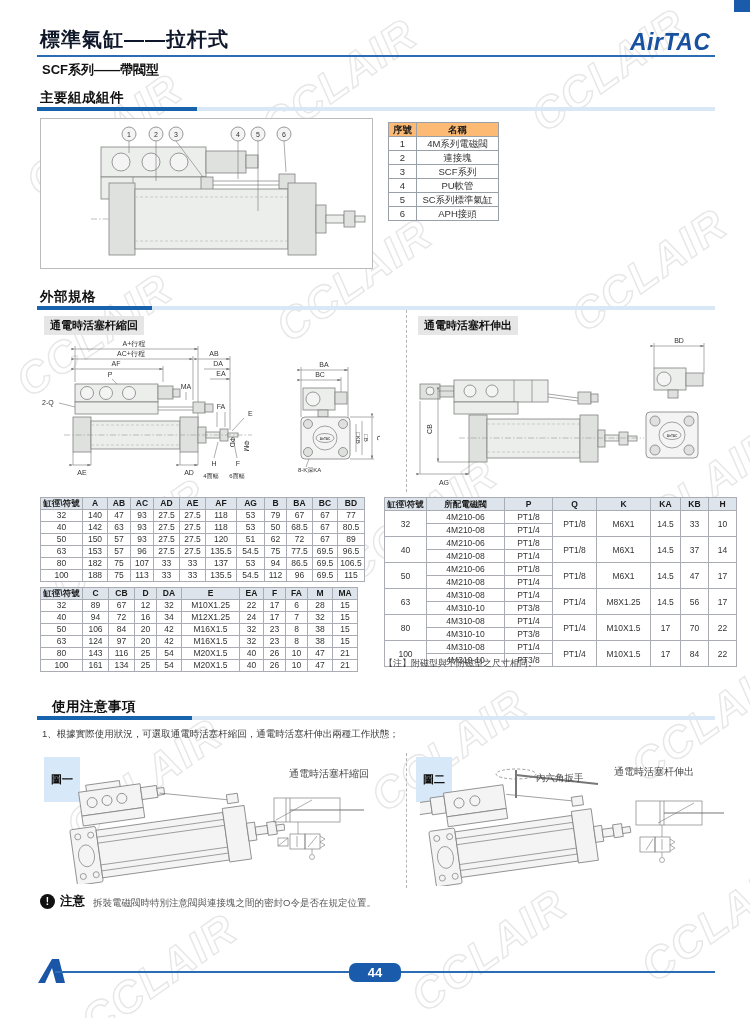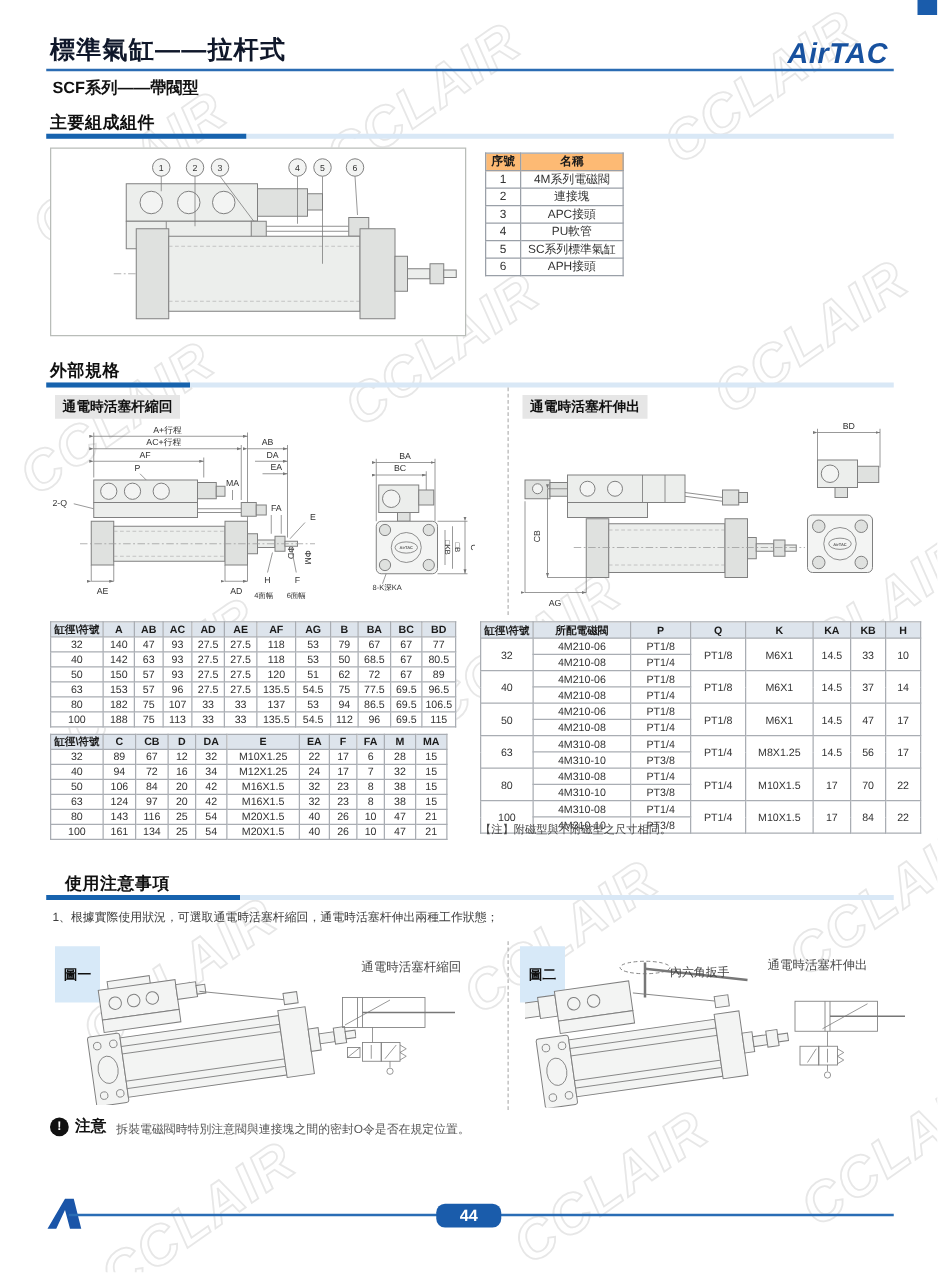--- a/index.html
+++ b/index.html
@@ -163,21 +163,21 @@
         <tr>
           <td>1</td>
           <td>4M系列電磁閥</td>
         </tr>
         <tr>
           <td>2</td>
           <td>連接塊</td>
         </tr>
         <tr>
           <td>3</td>
-          <td>APC接頭</td>
+          <td>SCF系列</td>
         </tr>
         <tr>
           <td>4</td>
           <td>PU軟管</td>
         </tr>
         <tr>
           <td>5</td>
           <td>SC系列標準氣缸</td>
         </tr>
         <tr>

